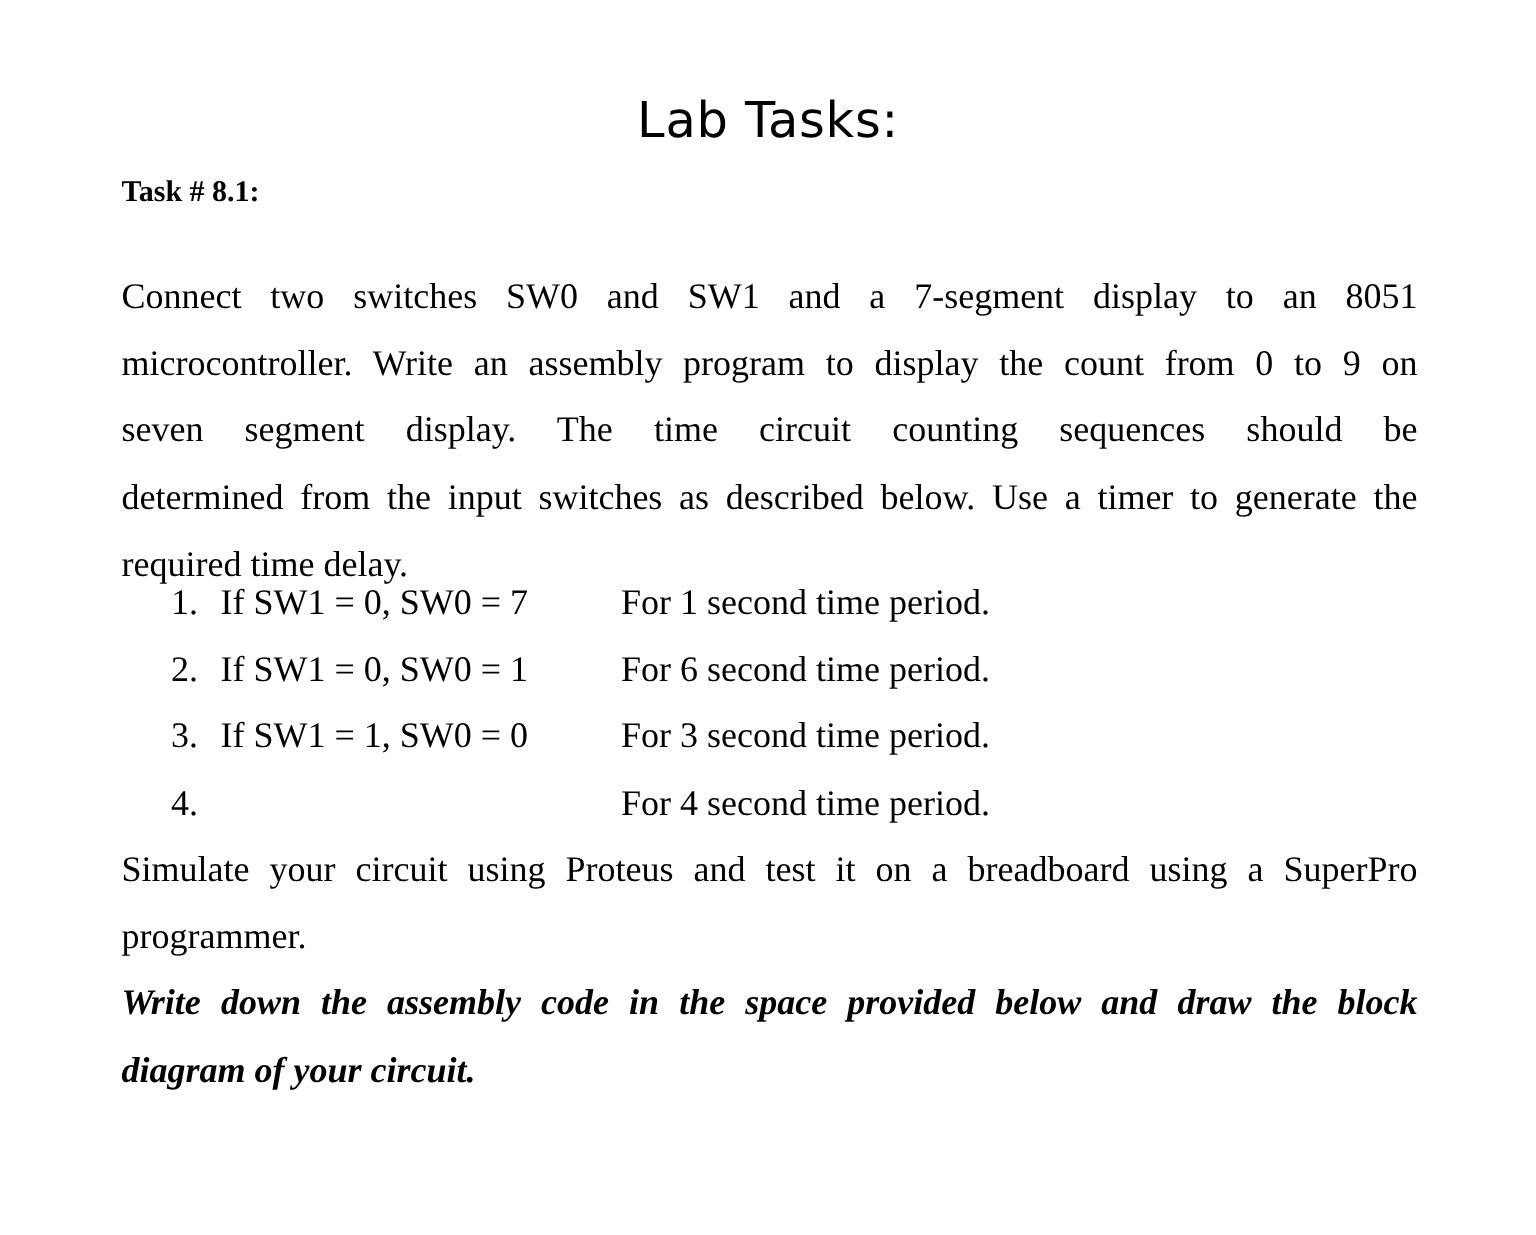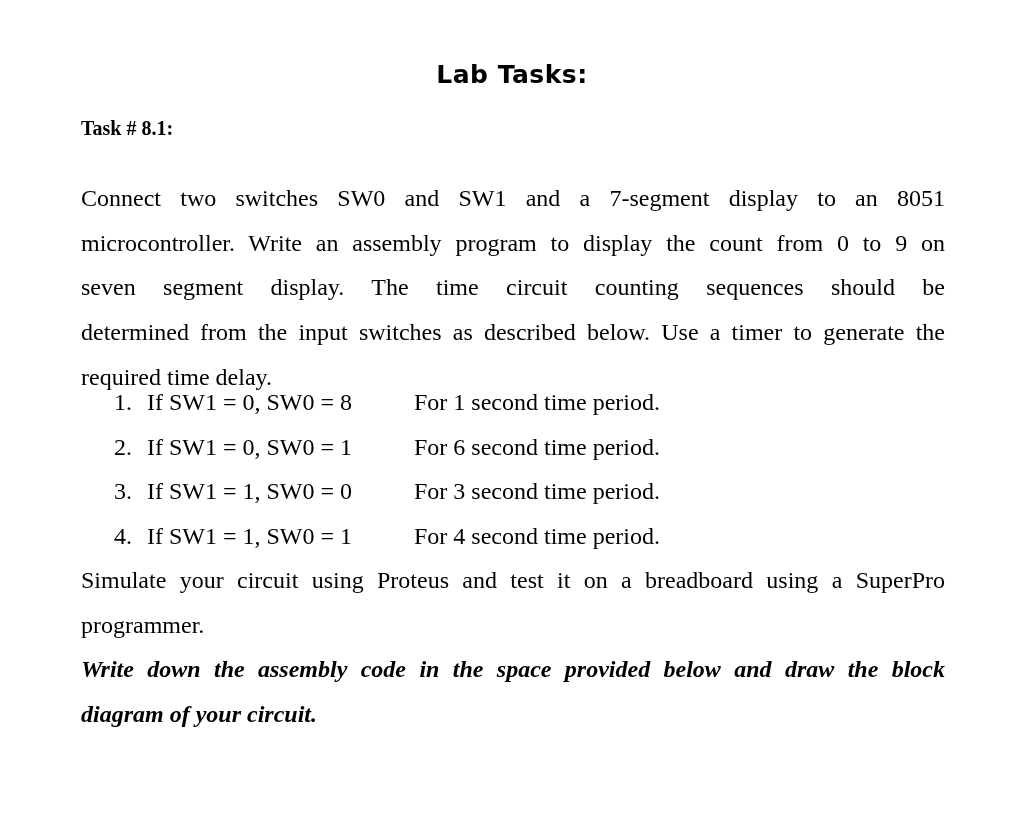--- a/index.html
+++ b/index.html
@@ -1,19 +1,19 @@
 <!DOCTYPE html>
 <html><head>
   <meta charset="utf-8">
   <style>
     html, body { margin: 0; padding: 0; background: #ffffff; }
     body { width: 1024px; height: 823px; position: relative; overflow: hidden; color: #000; }
     .title {
       position: absolute; left: 0; width: 1024px; top: 60px; text-align: center;
-      font-family: "DejaVu Sans", sans-serif; font-weight: bold; font-size: 25px;
+      font-family: "DejaVu Sans", sans-serif; font-weight: normal; font-size: 33px;
       letter-spacing: 0.5px;
     }
     .page { position: absolute; left: 81px; width: 864px; font-family: "Liberation Serif", serif; font-size: 24px; }
     .task-head { position: absolute; top: 117px; font-weight: bold; font-size: 20px; }
     .para {
       position: absolute; top: 176px; width: 864px; text-align: justify; line-height: 44.7px;
     }
     .list { position: absolute; top: 380px; left: 33px; width: 800px; }
     .list-row { height: 44.7px; line-height: 44.7px; white-space: nowrap; position: relative; }
     .list-row .num { position: absolute; left: 0; }
@@ -38,36 +38,35 @@
     <div class="line just" style="height:44.7px;overflow:hidden">Connect two switches SW0 and SW1 and a 7-segment display to an 8051</div>
     <div class="line just" style="height:44.7px;overflow:hidden">microcontroller. Write an assembly program to display the count from 0 to 9 on</div>
     <div class="line just" style="height:44.7px;overflow:hidden">seven segment display. The time circuit counting sequences should be</div>
     <div class="line just" style="height:44.7px;overflow:hidden">determined from the input switches as described below. Use a timer to generate the</div>
     <div class="line" style="height:44.7px">required time delay.</div>
   </div>
 
   <div class="list">
     <div class="list-row">
       <span class="num">1.</span>
-      <span class="cond">If SW1 = 0, SW0 = 8</span>
+      <span class="cond">If SW1 = 0, SW0 = 7</span>
       <span class="res">For 1 second time period.</span>
     </div>
     <div class="list-row">
       <span class="num">2.</span>
       <span class="cond">If SW1 = 0, SW0 = 1</span>
       <span class="res">For 6 second time period.</span>
     </div>
     <div class="list-row">
       <span class="num">3.</span>
       <span class="cond">If SW1 = 1, SW0 = 0</span>
       <span class="res">For 3 second time period.</span>
     </div>
     <div class="list-row">
       <span class="num">4.</span>
-      <span class="cond">If SW1 = 1, SW0 = 1</span>
       <span class="res">For 4 second time period.</span>
     </div>
   </div>
 
   <div class="para2">
     <div class="line just" style="height:44.7px;overflow:hidden">Simulate your circuit using Proteus and test it on a breadboard using a SuperPro</div>
     <div class="line" style="height:44.7px">programmer.</div>
   </div>
 
   <div class="emph">

